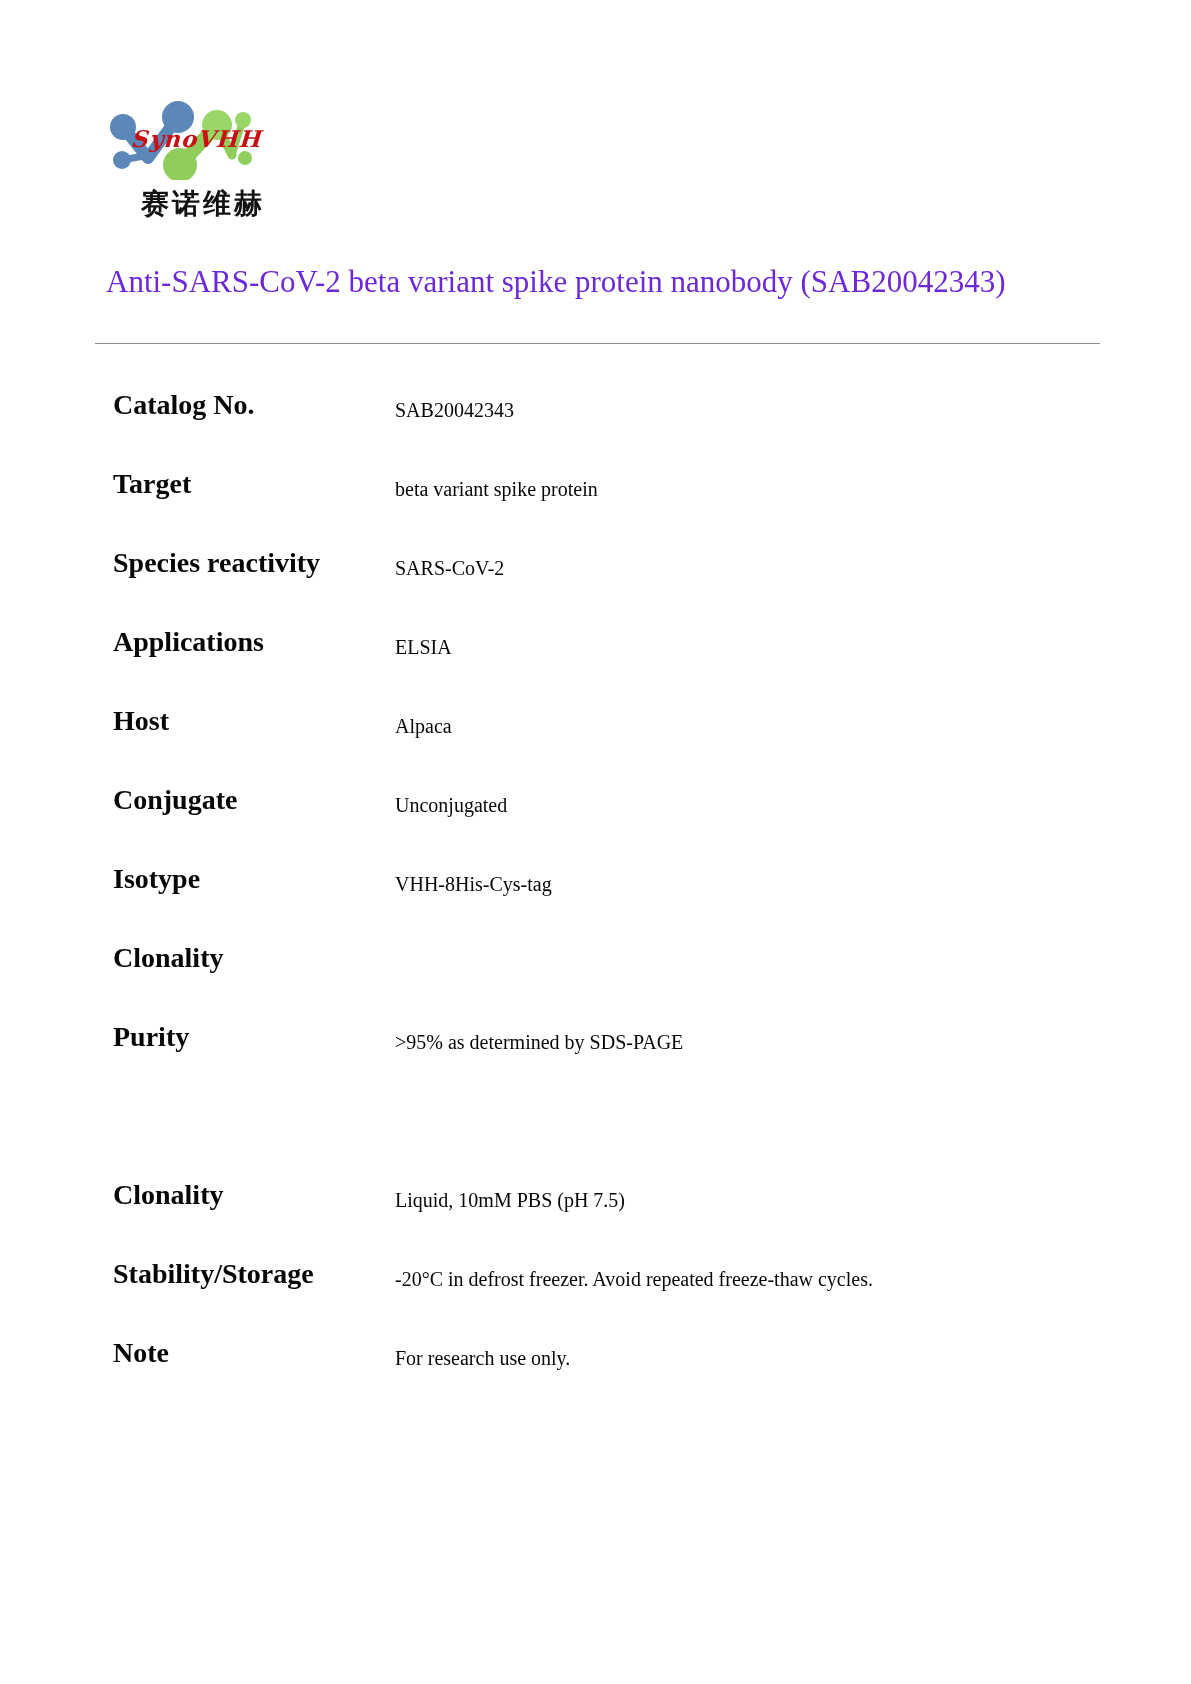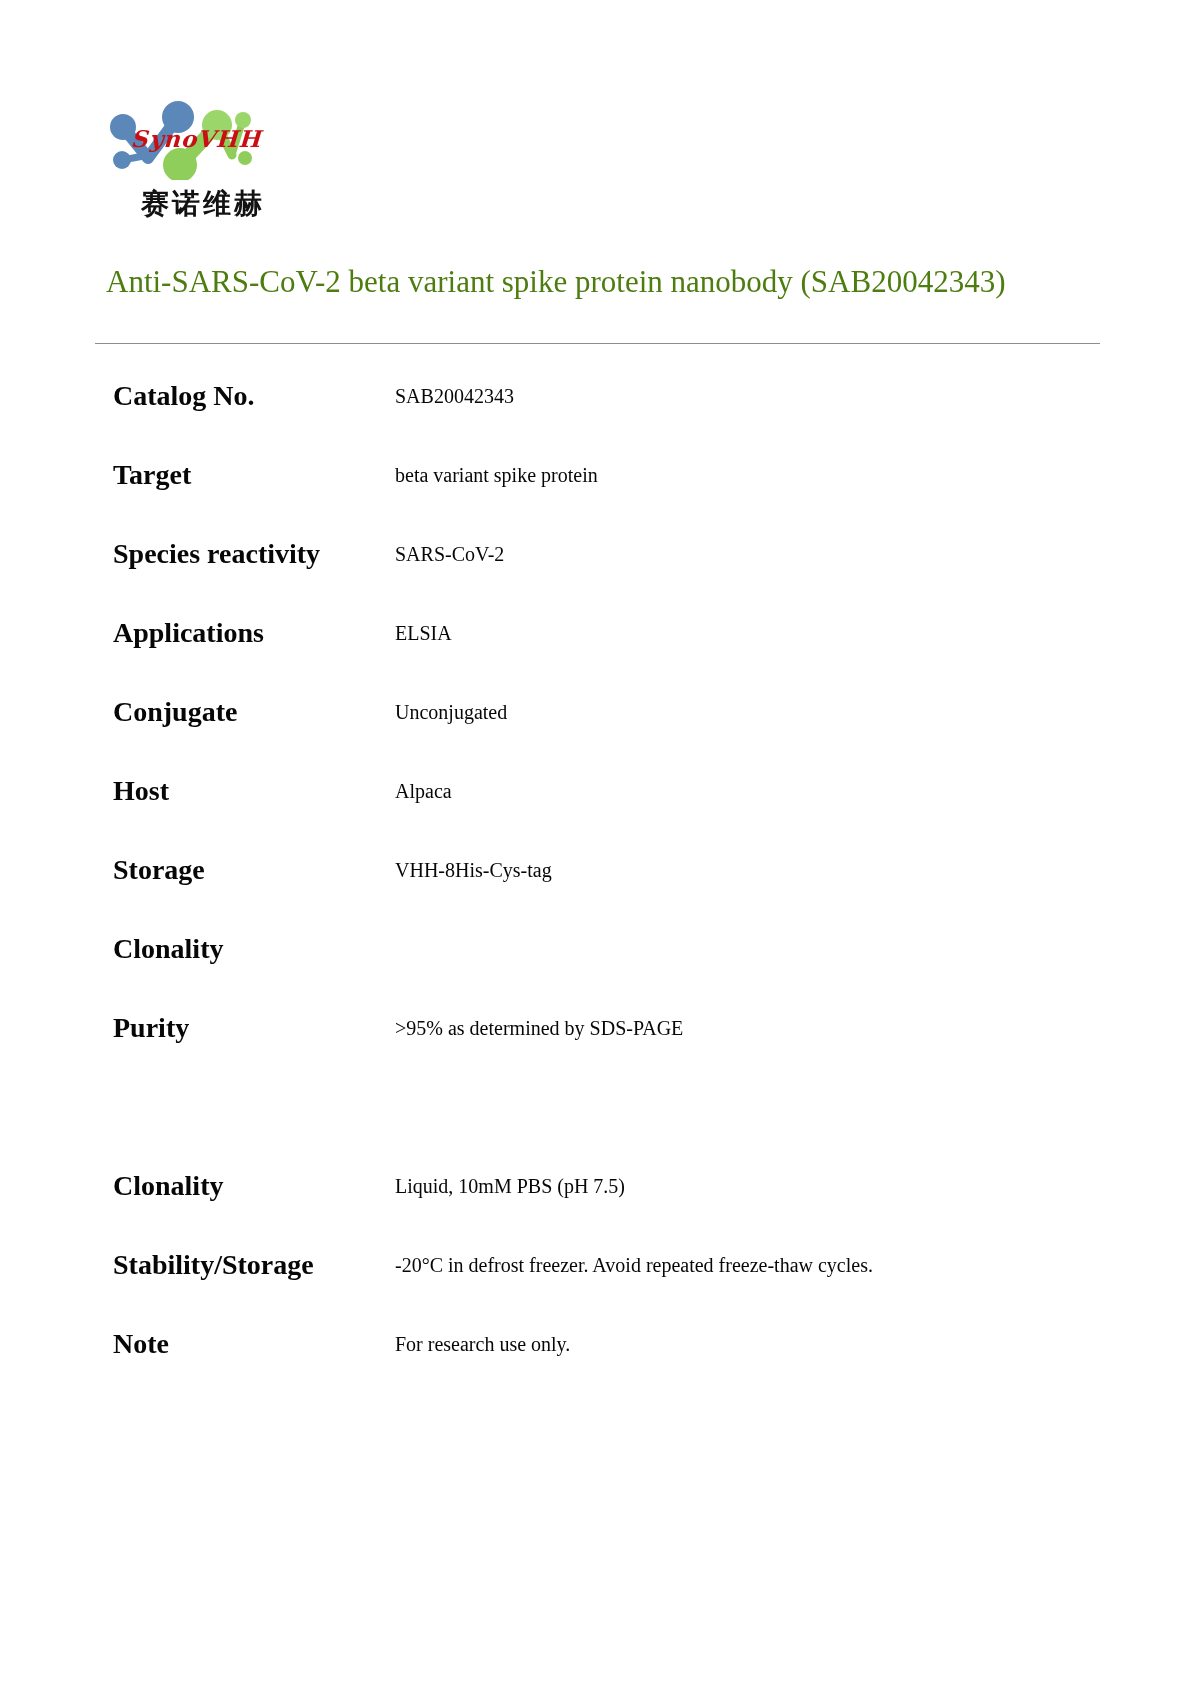--- a/index.html
+++ b/index.html
@@ -58,21 +58,21 @@
   
   .doc-title {
     position: absolute;
     left: 106px;
     top: 264px;
     margin: 0;
     font-size: 31px;
     font-weight: 400;
     white-space: nowrap;
     letter-spacing: 0px;
-    color: #4d7c0f;
+    color: #6d28d9;
   }
   .title-rule {
     position: absolute;
     left: 95px;
     top: 343px;
     width: 1005px;
     height: 0;
     border: none;
     border-top: 1px solid #8e8e8e;
     margin: 0;
@@ -80,21 +80,21 @@
 
   
   .spec-table {
     position: absolute;
     left: 113px;
     top: 343px;
     width: 990px;
   }
   .spec-row {
     display: flex;
-    align-items: center;
+    align-items: flex-end;
     height: 79px;
     padding-top: 26px;
     box-sizing: border-box;
   }
   .spec-label {
     flex: 0 0 282px;
     font-size: 28px;
     font-weight: 700;
     line-height: 1.2;
     white-space: nowrap;
@@ -152,29 +152,29 @@
       </div>
       <div class="spec-row">
         <div class="spec-label">Species reactivity</div>
         <div class="spec-value">SARS-CoV-2</div>
       </div>
       <div class="spec-row">
         <div class="spec-label">Applications</div>
         <div class="spec-value">ELSIA</div>
       </div>
       <div class="spec-row">
+        <div class="spec-label">Host</div>
+        <div class="spec-value">Alpaca</div>
+      </div>
+      <div class="spec-row">
         <div class="spec-label">Conjugate</div>
         <div class="spec-value">Unconjugated</div>
       </div>
       <div class="spec-row">
-        <div class="spec-label">Host</div>
-        <div class="spec-value">Alpaca</div>
-      </div>
-      <div class="spec-row">
-        <div class="spec-label">Storage</div>
+        <div class="spec-label">Isotype</div>
         <div class="spec-value">VHH-8His-Cys-tag</div>
       </div>
       <div class="spec-row">
         <div class="spec-label">Clonality</div>
       </div>
       <div class="spec-row">
         <div class="spec-label">Purity</div>
         <div class="spec-value">&gt;95% as determined by SDS-PAGE</div>
       </div>
       <div class="spec-row">

